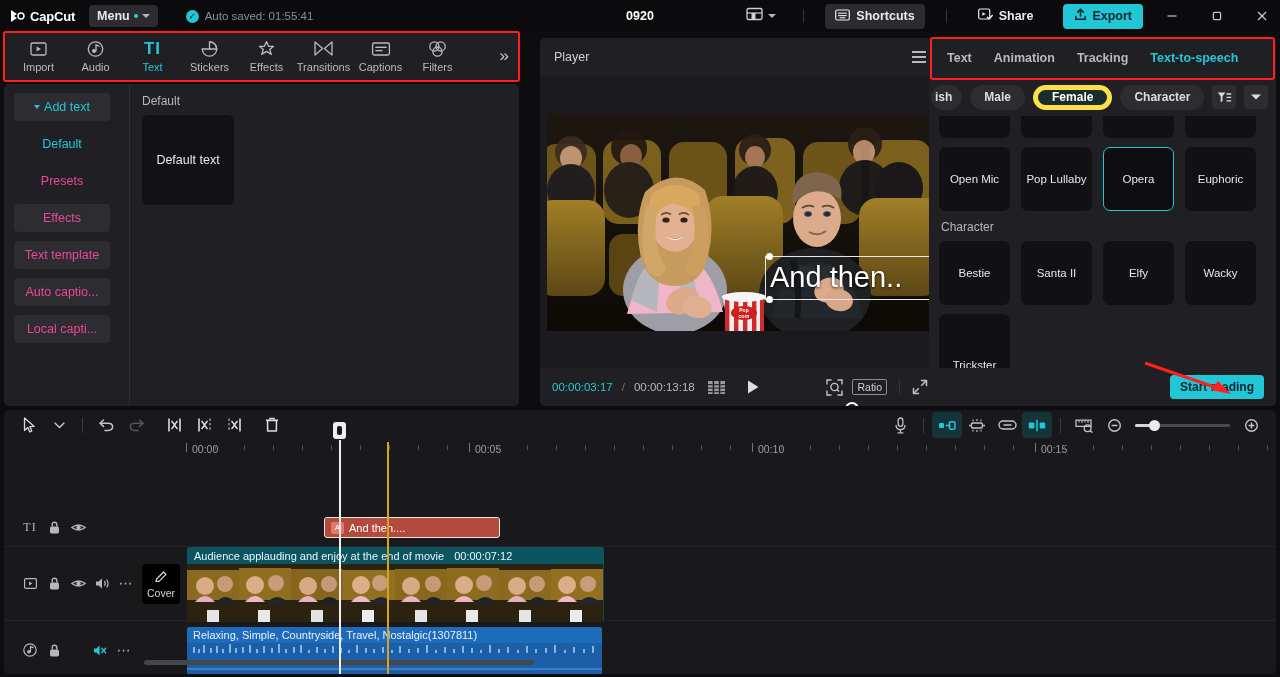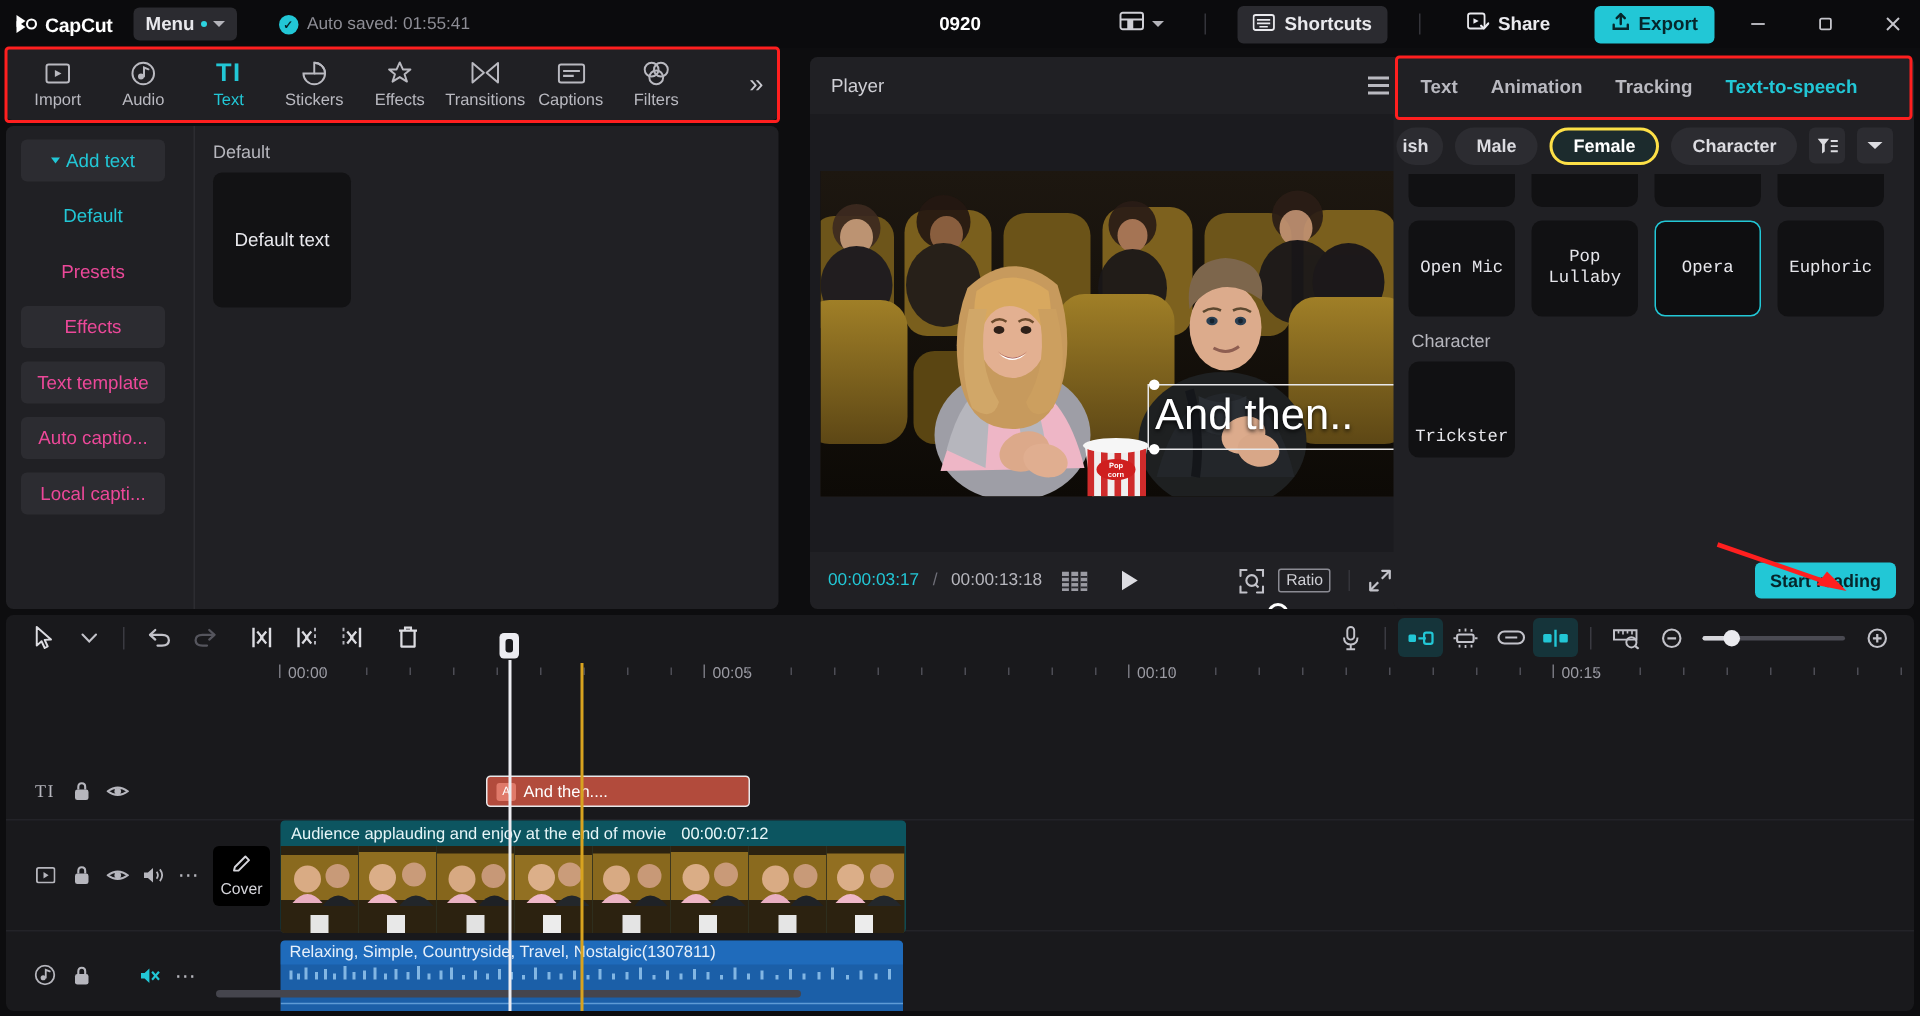--- a/index.html
+++ b/index.html
@@ -134,25 +134,25 @@
   }
   .rp-tabs { height: 40px; display: flex; align-items: center; gap: 22px; padding: 0 18px; }
   .rp-tab { font-size: 12.5px; font-weight: bold; color: #b9b9c0; cursor: pointer; }
   .rp-tab.active { color: #22c7d6; }
   .rp-chips { height: 38px; display: flex; align-items: center; gap: 8px; padding-left: 10px; overflow: hidden; border-radius: 14px; }
   .vchip {
     height: 25px; padding: 0 14px; border-radius: 13px; background: #2c2c31;
     display: flex; align-items: center; font-size: 12px; font-weight: bold; color: #dcdce1;
     cursor: pointer; white-space: nowrap;
   }
-  .vchip.sel { background: #1c2b2d; border: 2px solid #fde047; color: #fff; }
+  .vchip.sel { background: #1c2b2d; border: 5px solid #fde047; color: #fff; }
   .vchip.cut { padding-left: 4px; padding-right: 10px; }
   .sq-btn { width: 24px; height: 24px; border-radius: 4px; background: #2c2c31; display: flex; align-items: center; justify-content: center; cursor: pointer; color: #dcdce1; }
   .voice-area { position: relative; height: 253px; overflow: hidden; padding: 0 10px; }
-  .vrow { display: flex; gap: 11px; margin-bottom: 9px; font-family: Liberation Mono, monospace; }
+  .vrow { display: flex; gap: 11px; margin-bottom: 9px; }
   .vcard {
     width: 71px; height: 64px; border-radius: 7px; background: #111113;
     display: flex; align-items: center; justify-content: center; text-align: center;
     font-size: 11.5px; color: #e6e6eb; line-height: 14px; cursor: pointer; padding: 0 3px;
   }
   .vcard.sel { border: 1.5px solid #22c7d6; background: #0e0e10; }
   .sec-label { font-size: 12px; color: #b6b6bd; margin: 3px 0 7px 2px; }
   .rp-footer {
     position: absolute; bottom: 0; left: 0; width: 347px; height: 38px;
     background: #202024; display: flex; align-items: center; justify-content: flex-end; padding-right: 12px;
@@ -614,20 +614,26 @@
       <span class="vcard"></span>
       <span class="vcard"></span>
     </div>
     <div class="vrow">
       <span class="vcard">Open Mic</span>
       <span class="vcard">Pop Lullaby</span>
       <span class="vcard sel">Opera</span>
       <span class="vcard">Euphoric</span>
     </div>
     <div class="sec-label">Character</div>
+    <div class="vrow">
+      <span class="vcard">Bestie</span>
+      <span class="vcard">Santa II</span>
+      <span class="vcard">Elfy</span>
+      <span class="vcard">Wacky</span>
+    </div>
     <div class="vrow">
       <span class="vcard" style="align-items:flex-end;padding-bottom:6px;">Trickster</span>
     </div>
   </div>
   <div class="rp-footer">
     <span class="start-read">Start reading</span>
   </div>
 </div>
 <div class="red-box" style="left:930px; top:37px; width:345px; height:43px;"></div>
 <svg class="red-arrow" viewBox="0 0 90 36">

